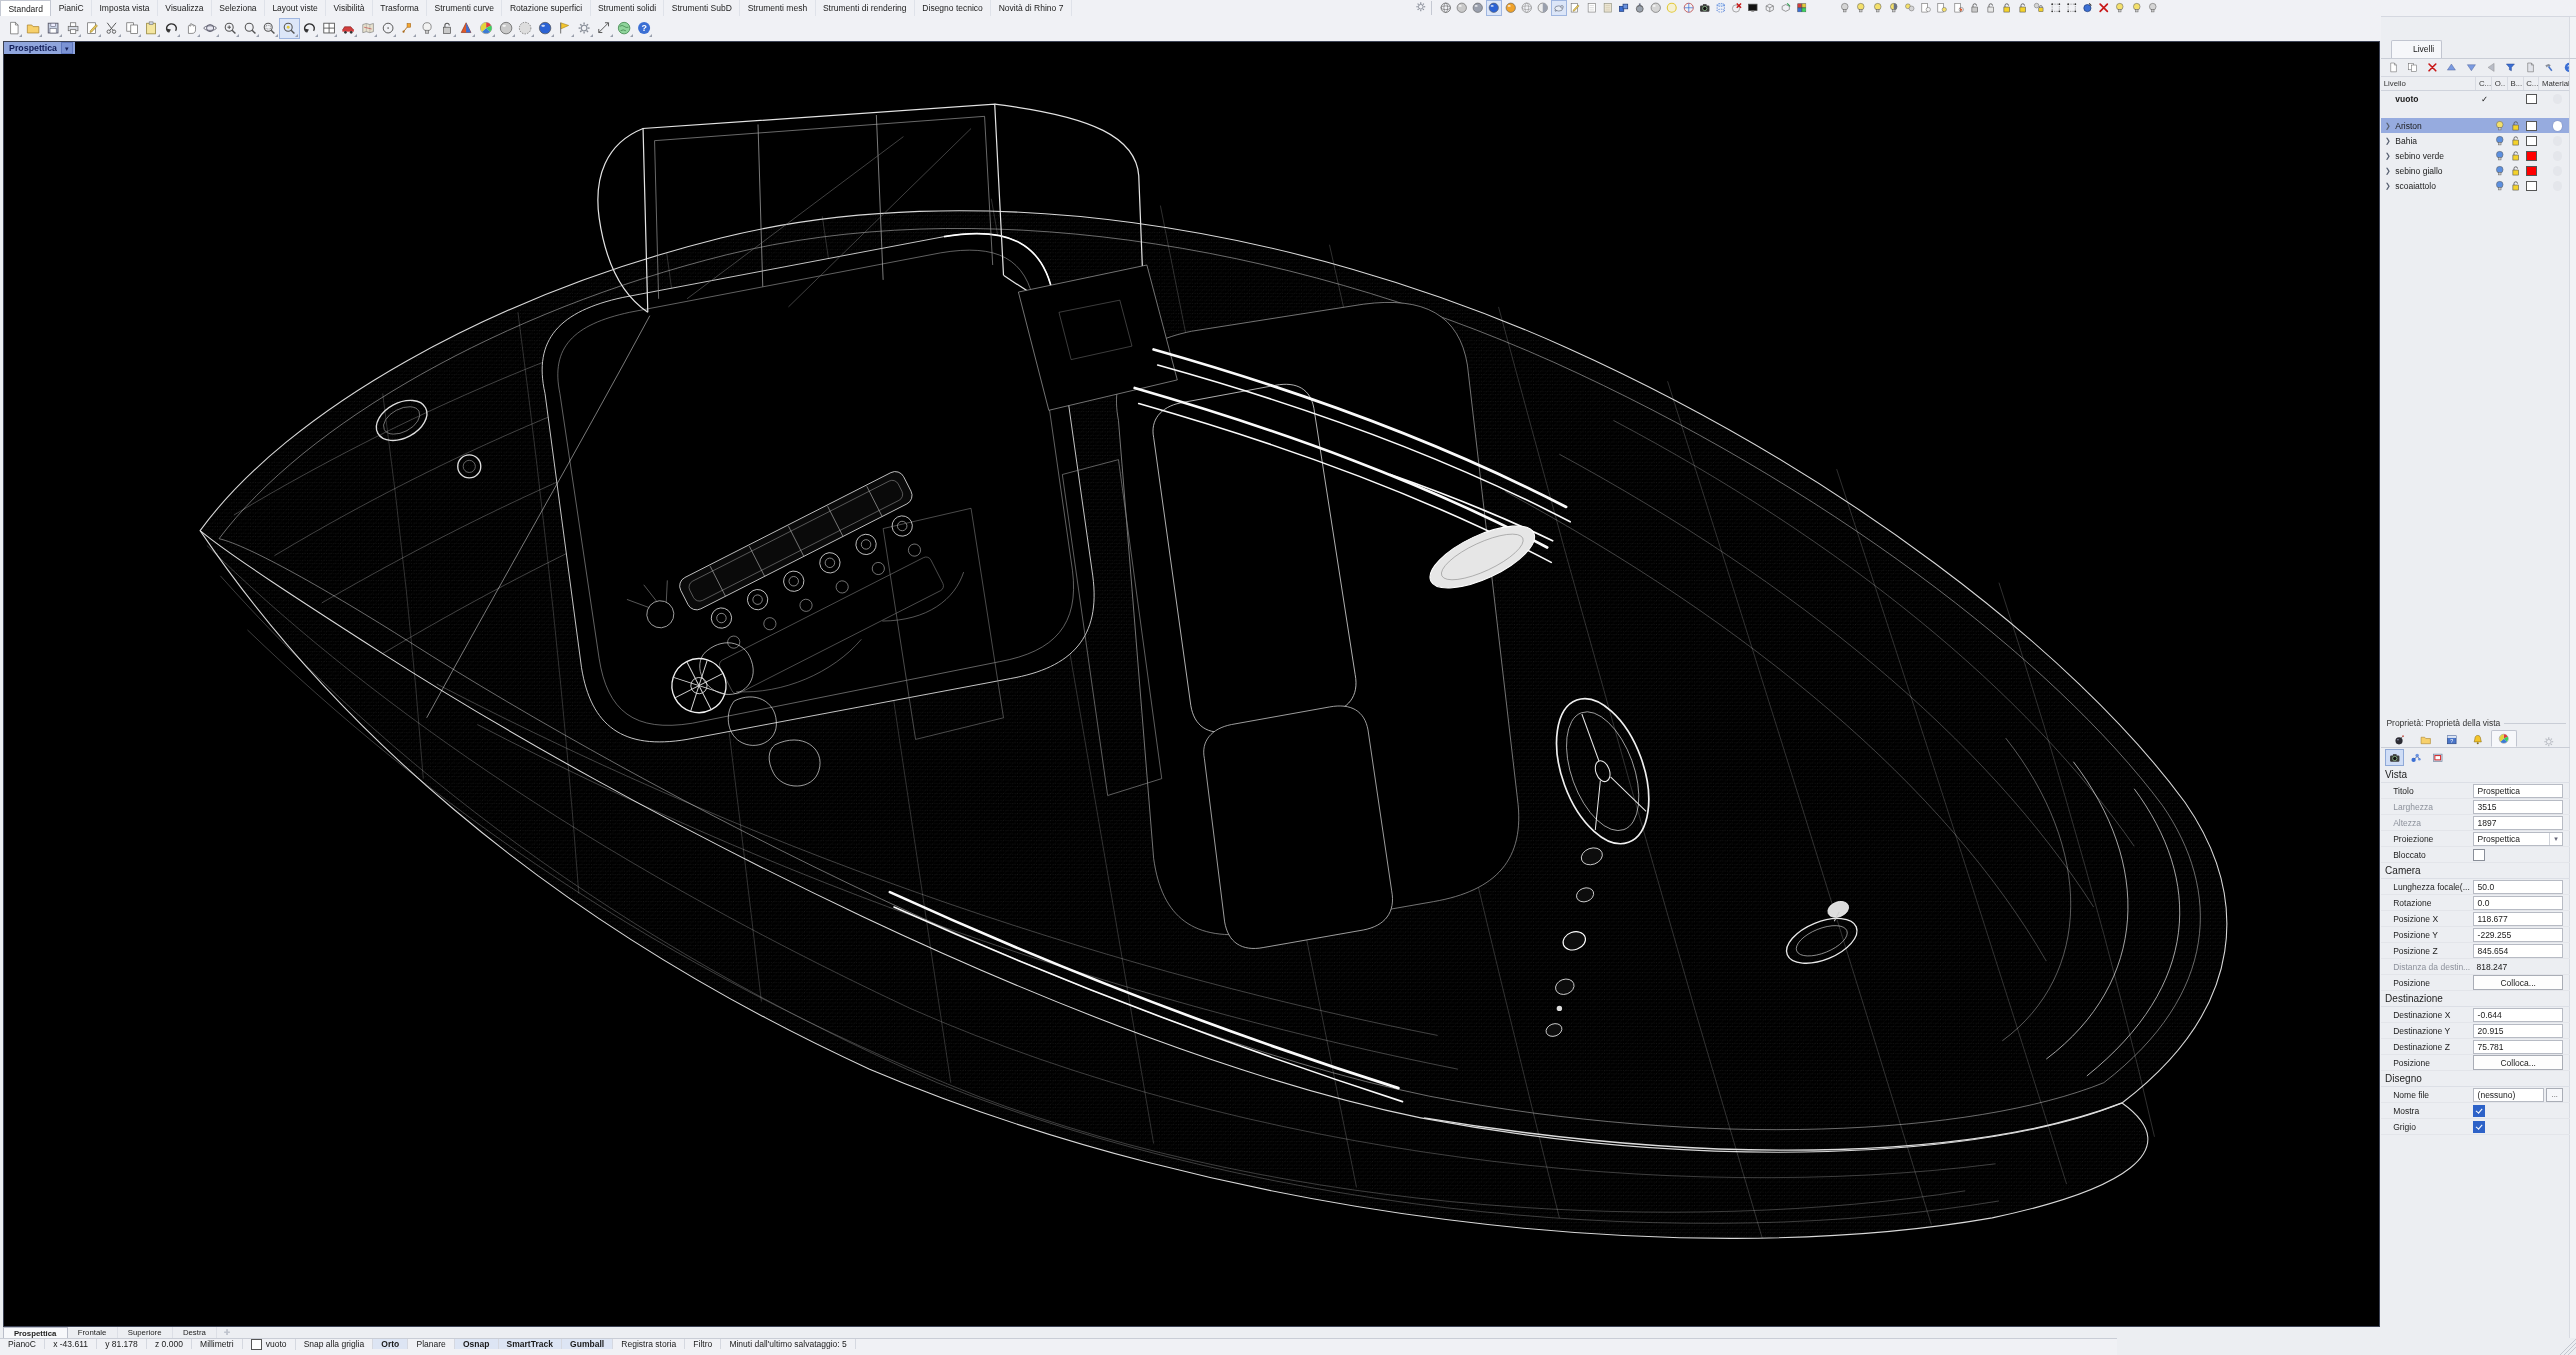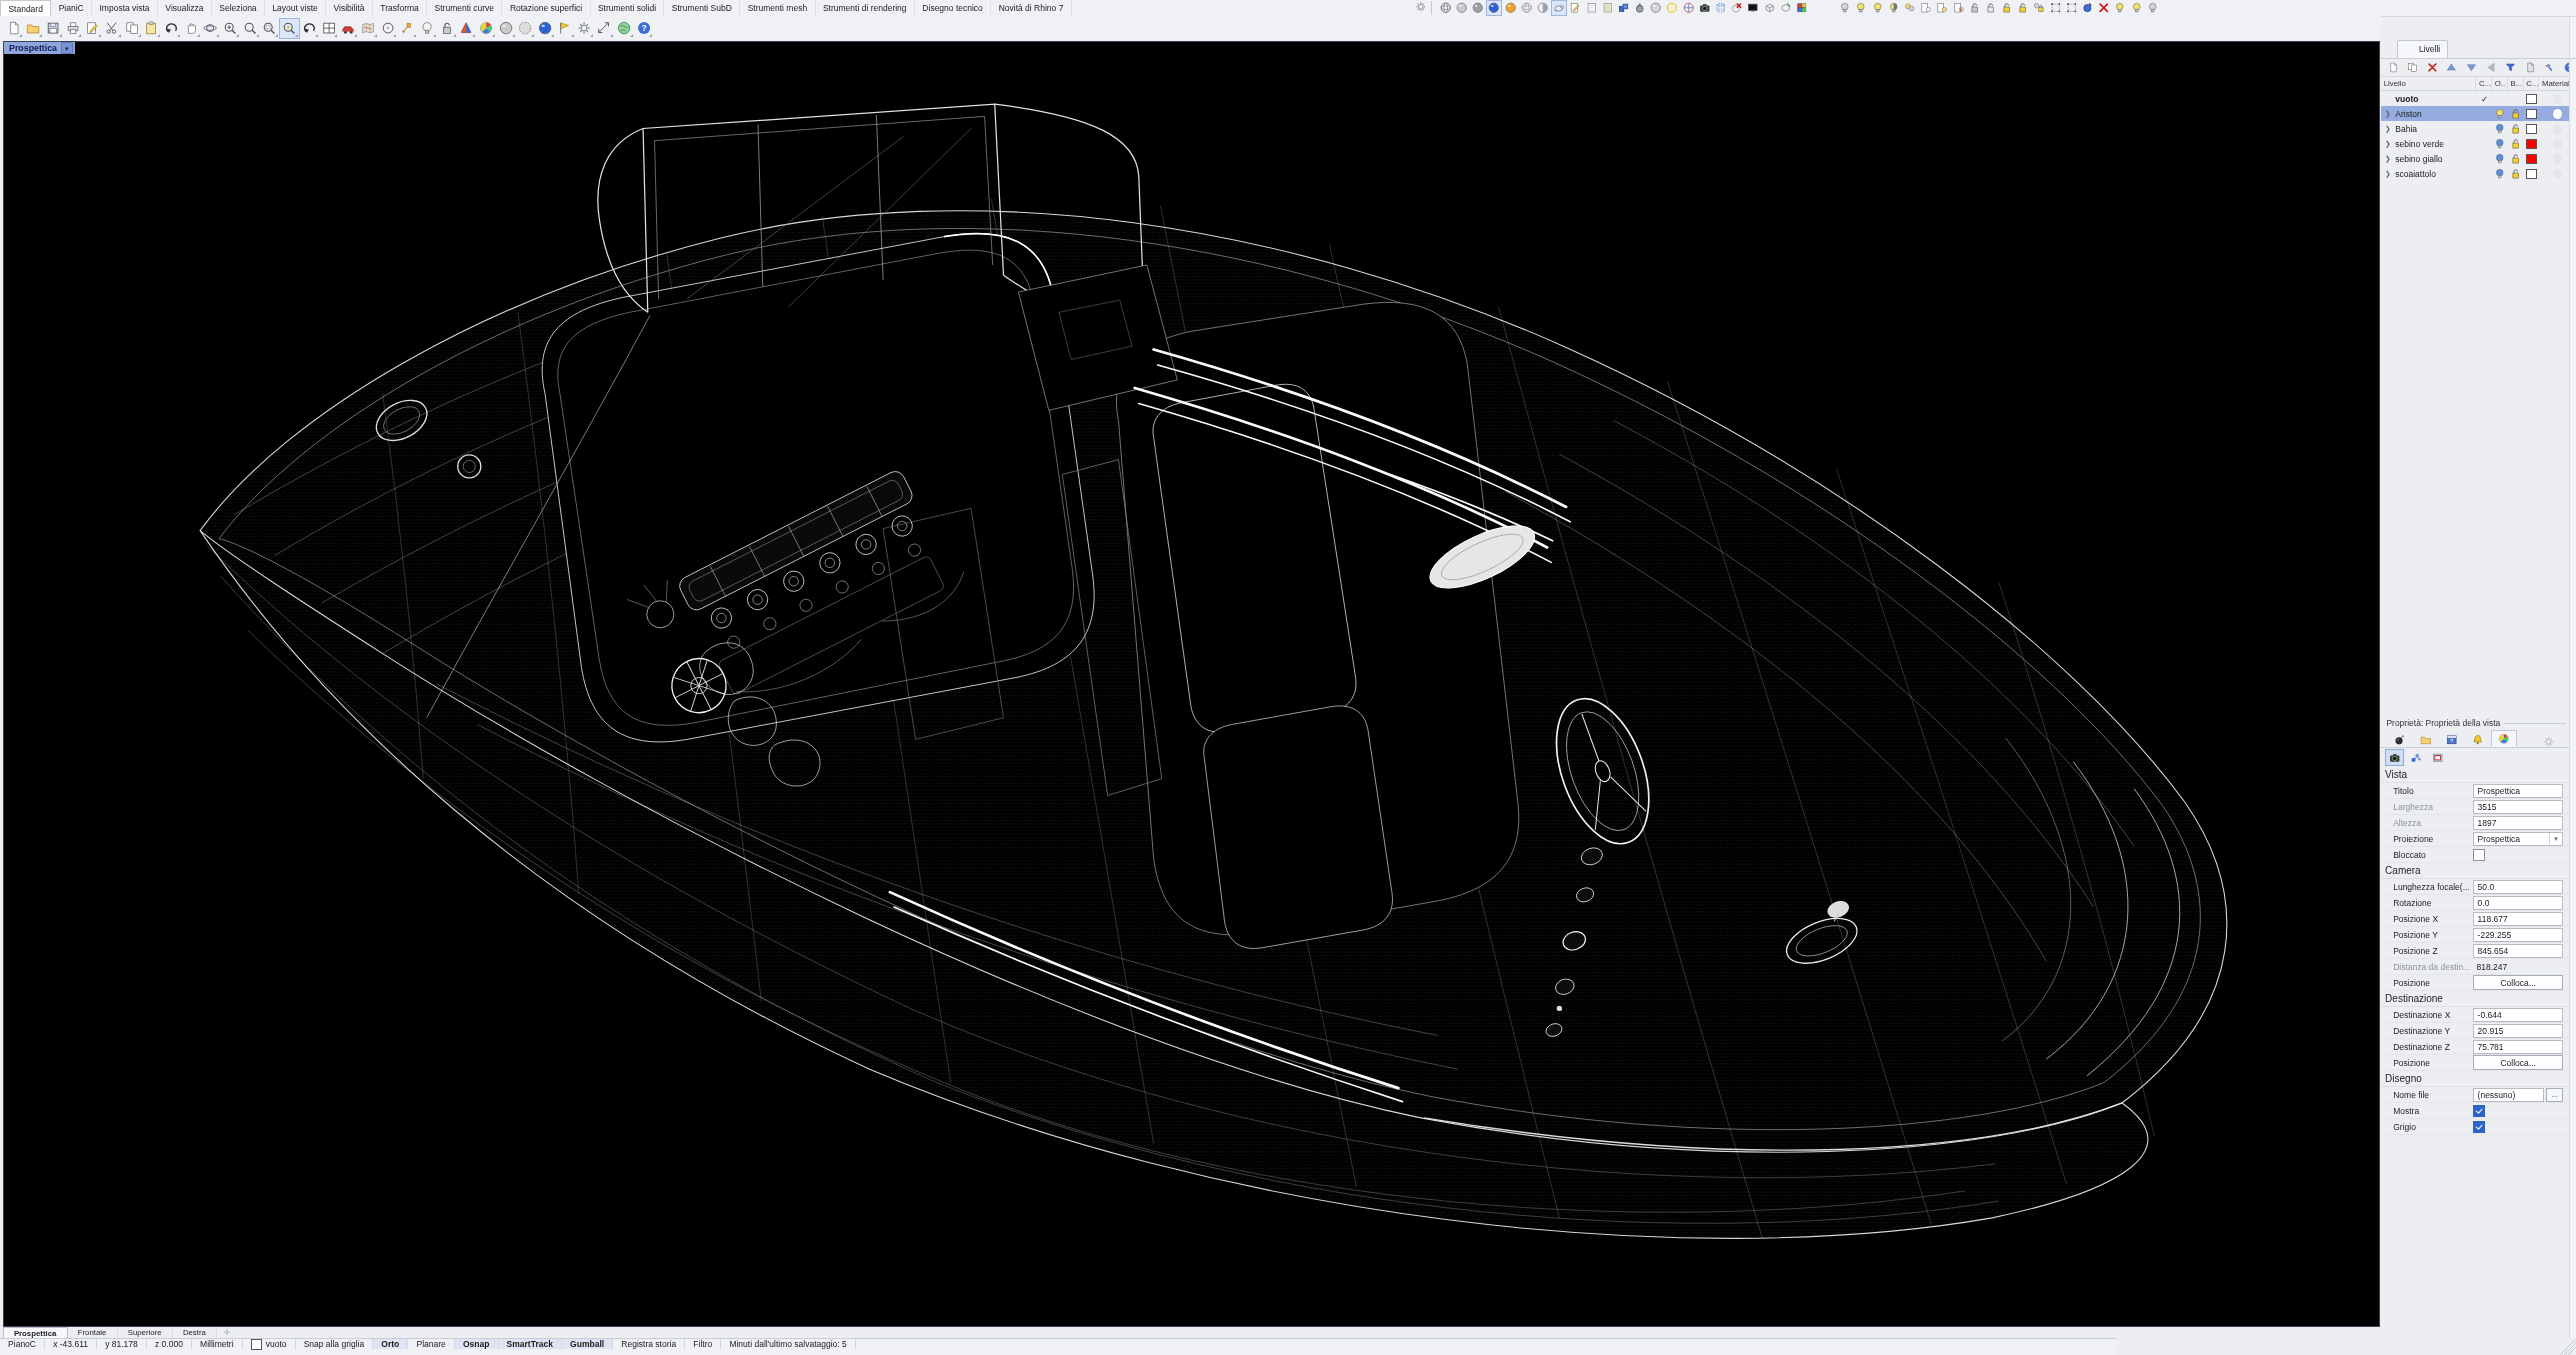--- a/index.html
+++ b/index.html
@@ -25,29 +25,29 @@
 
   
   #viewport{position:absolute;left:2.7px;top:41px;width:2377px;height:1286px;background:#000;border:0.7px solid #3c4254;box-sizing:border-box;}
   #vplabel{position:absolute;left:0px;top:0px;height:12.2px;display:flex;align-items:center;background:#8fa5dc;color:#111d57;font-weight:bold;font-size:8.8px;padding:0 2.7px 0 5.4px;z-index:5;}
   #vplabel .dd{margin-left:4.1px;width:9.5px;height:9.5px;background:#7b93d4;border:0.7px solid #5f77bd;display:flex;align-items:center;justify-content:center;font-size:6.1px;color:#16225c;}
   #boat{position:absolute;left:0;top:0;width:100%;height:100%;}
 
   
   #sidebar{position:absolute;left:2381px;top:16.2px;width:195px;height:1322px;background:#eceef2;border-top:0.7px solid #d5d8e0;box-sizing:border-box;}
   #sidebar .rstrip{position:absolute;right:0;top:0;width:6.1px;height:100%;background:#f2f3f6;border-left:0.7px solid #d8dbe2;}
-  .panel-tabrow{position:relative;height:16.2px;margin-top:24.4px;border-bottom:0.7px solid #c9cdd6;display:flex;align-items:flex-end;padding-left:16px;}
+  .panel-tabrow{position:relative;height:16.2px;margin-top:24.4px;border-bottom:0.7px solid #c9cdd6;display:flex;align-items:flex-end;padding-left:10px;}
   .ptab{display:flex;align-items:center;gap:3.4px;background:#f6f7fa;border:0.7px solid #c1c5d0;border-bottom:none;border-radius:2px 2px 0 0;padding:1.4px 6.8px 2px 4.1px;font-size:8.5px;}
   .panel-gear{position:absolute;right:9.5px;top:4.1px;opacity:.55;}
   .ltoolbar{height:17.6px;display:flex;align-items:center;gap:6.1px;padding-left:5.4px;border-bottom:0.7px solid #d5d8e0;}
   .ltoolbar .tbicon svg{width:10.8px;height:10.8px;}
   .lay-header{display:flex;height:13px;align-items:center;border-bottom:0.7px solid #cfd3dc;color:#333;font-size:7.8px;}
   .lay-header>div{border-right:0.7px solid #d8dbe2;height:100%;display:flex;align-items:center;padding-left:2.7px;box-sizing:border-box;}
   .lay-row{display:flex;height:15px;align-items:center;font-size:8.5px;}
-  .lay-row.selected{background:#96abdf;}
+  .lay-row.selected{background:#96abdf;margin-top:12px;}
   .lay-row>div{display:flex;align-items:center;justify-content:center;box-sizing:border-box;}
   .lay-row .c-name{justify-content:flex-start;padding-left:4.1px;gap:3.4px;}
   .chev{color:#5a6373;font-size:6.8px;width:6.8px;}
   .swatch{width:8.1px;height:8.1px;border:0.7px solid #555;}
   .matdot{width:9.5px;height:9.5px;border-radius:50%;}
   .c-name{width:99px;}.c-cur{width:16.2px;}.c-on{width:16.2px;}.c-lock{width:16.2px;}.c-col{width:16.2px;}.c-mat{width:38px;}
 
   
   #props{position:absolute;left:0;top:699px;width:189px;}
   .props-title{display:flex;align-items:center;height:13.5px;padding-left:5.4px;color:#333;white-space:nowrap;gap:4.1px;}

